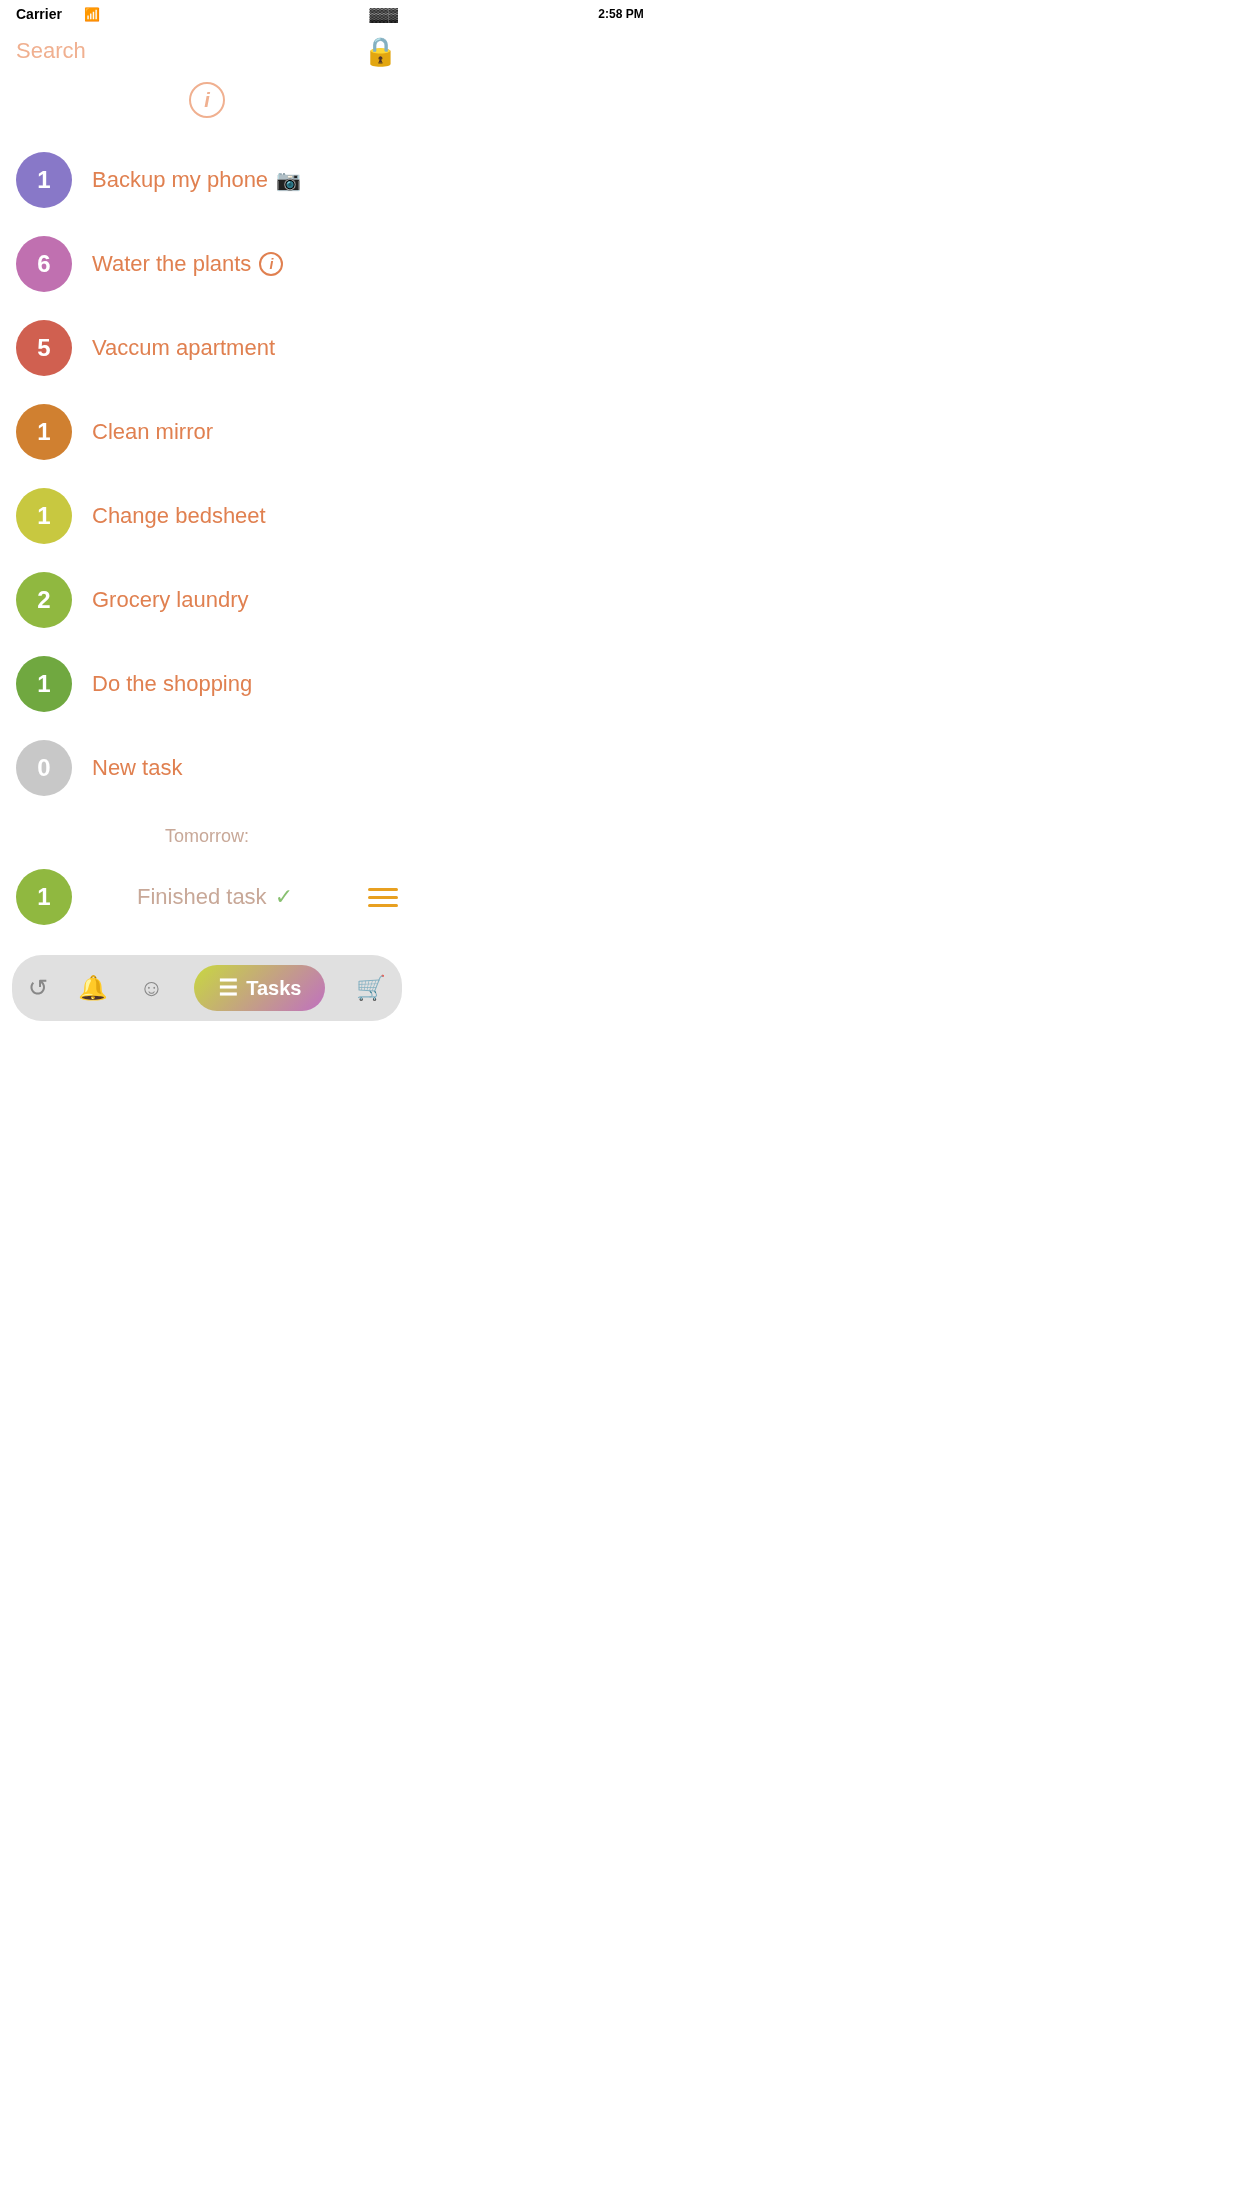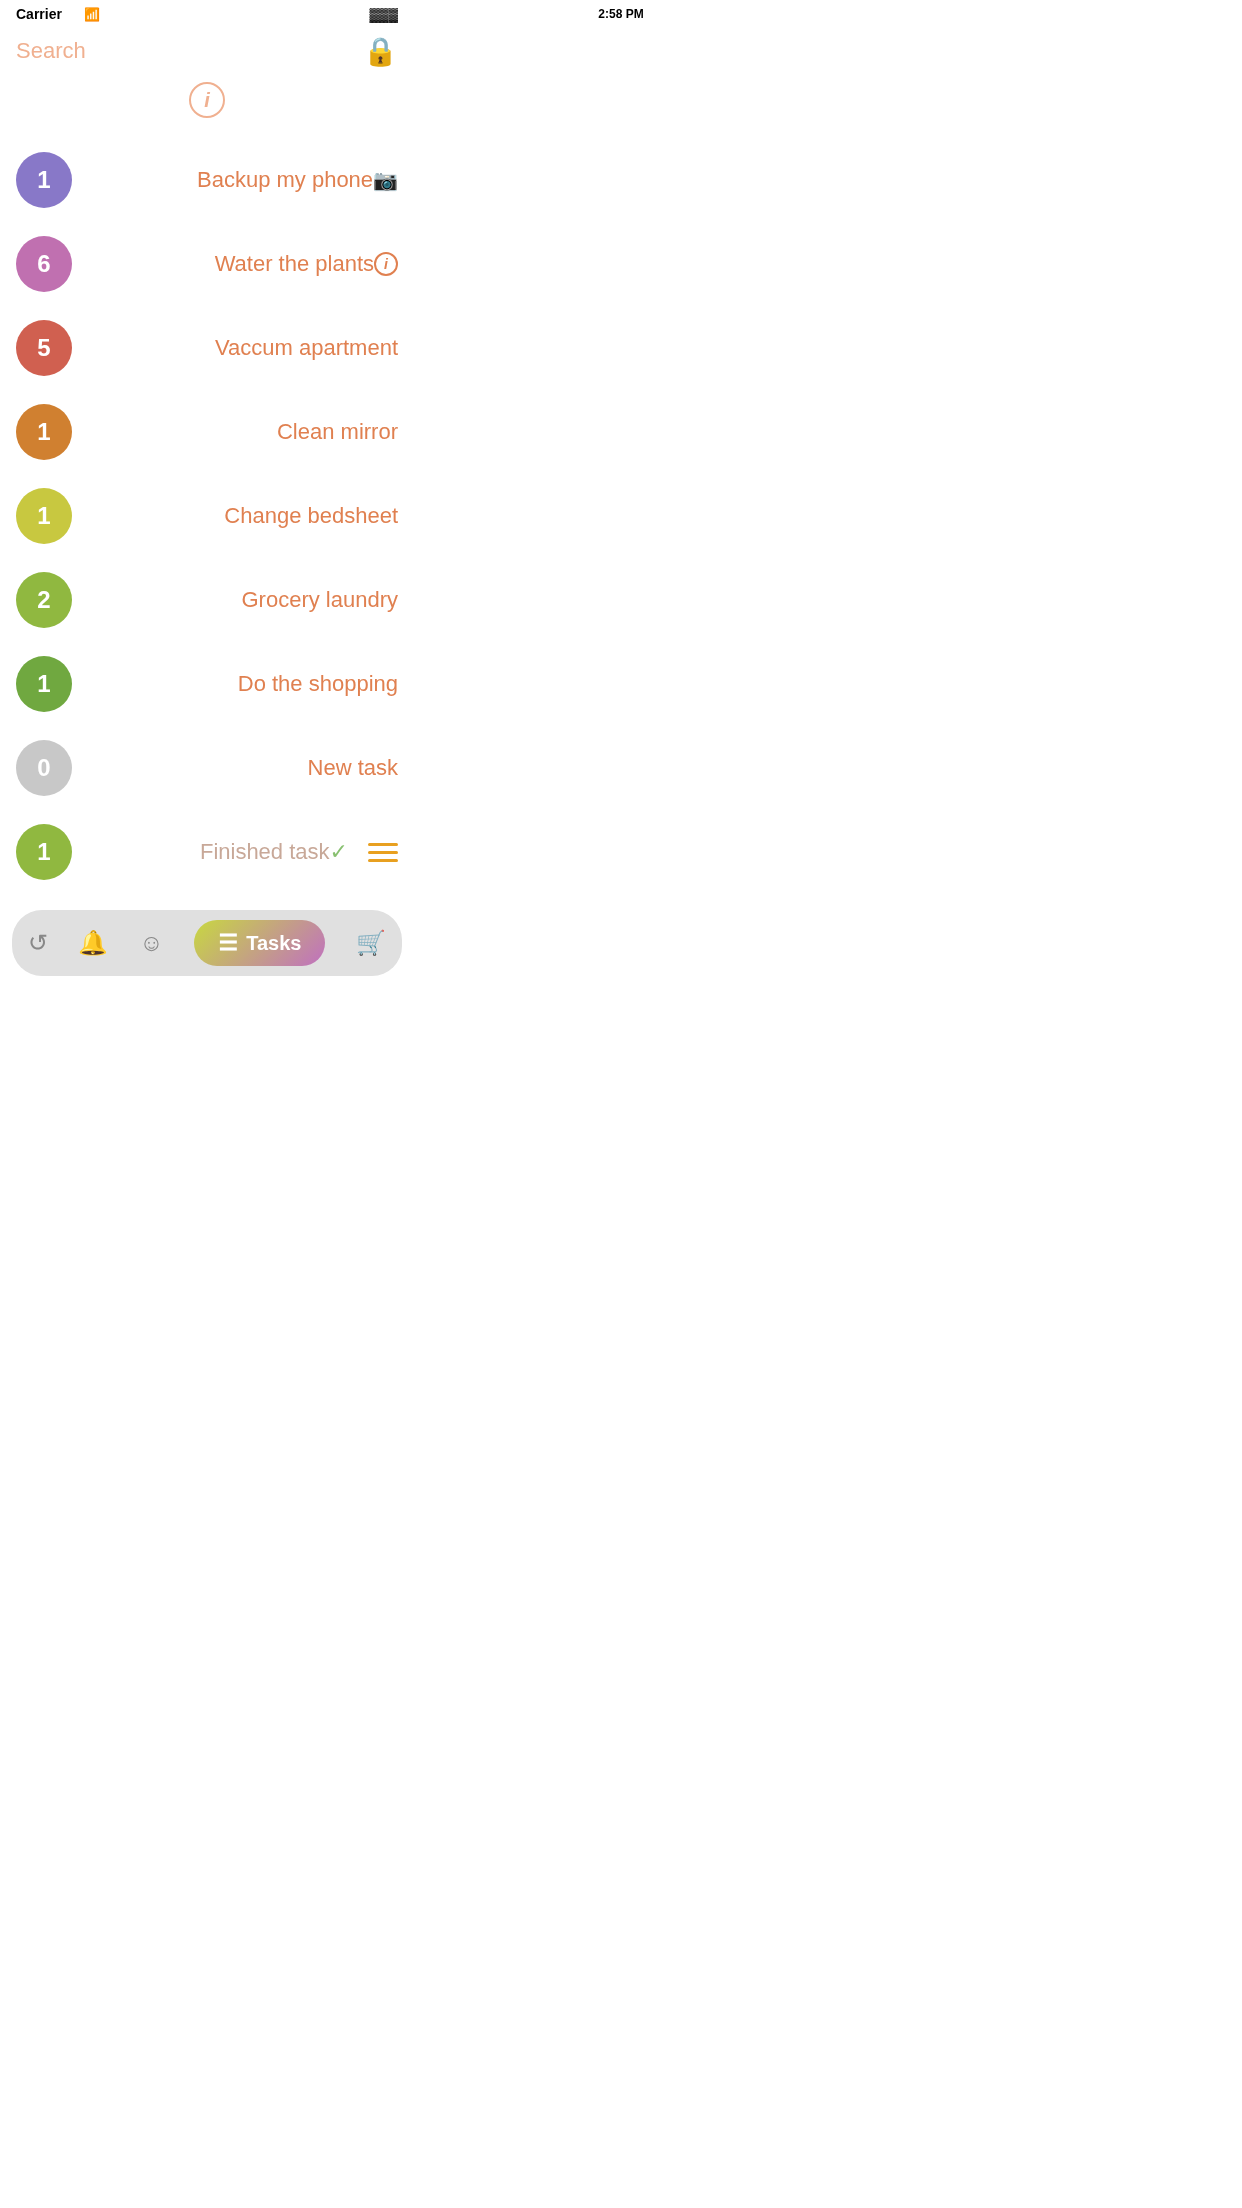--- a/index.html
+++ b/index.html
@@ -84,22 +84,22 @@
       align-items: center;
       justify-content: center;
       color: #fff;
       font-size: 24px;
       font-weight: 700;
       flex-shrink: 0;
     }
     .task-content {
       display: flex;
       align-items: center;
+      gap: 8px;
       flex: 1;
-      justify-content: flex-end;
     }
     .task-text {
       font-size: 22px;
       color: #e08050;
       font-weight: 400;
     }
     .task-icon {
       font-size: 20px;
     }
     .info-small {
@@ -251,20 +251,21 @@
       <div class="task-content">
         <span class="task-text">Do the shopping</span>
       </div>
     </div>
     <div class="task-item">
       <div class="task-badge" style="background: rgb(200, 200, 200);">0</div>
       <div class="task-content">
         <span class="task-text">New task</span>
       </div>
     </div>
+    <div class="section-label">Tomorrow:</div>
     <div class="finished-task">
       <div class="task-badge" style="background: rgb(144, 184, 64);">1</div>
       <div class="task-content">
         <span class="task-text-muted">Finished task</span>
         <span class="checkmark">✓</span>
       </div>
       <div class="hamburger-icon">
         <div class="hamburger-line"></div>
         <div class="hamburger-line"></div>
         <div class="hamburger-line"></div>

